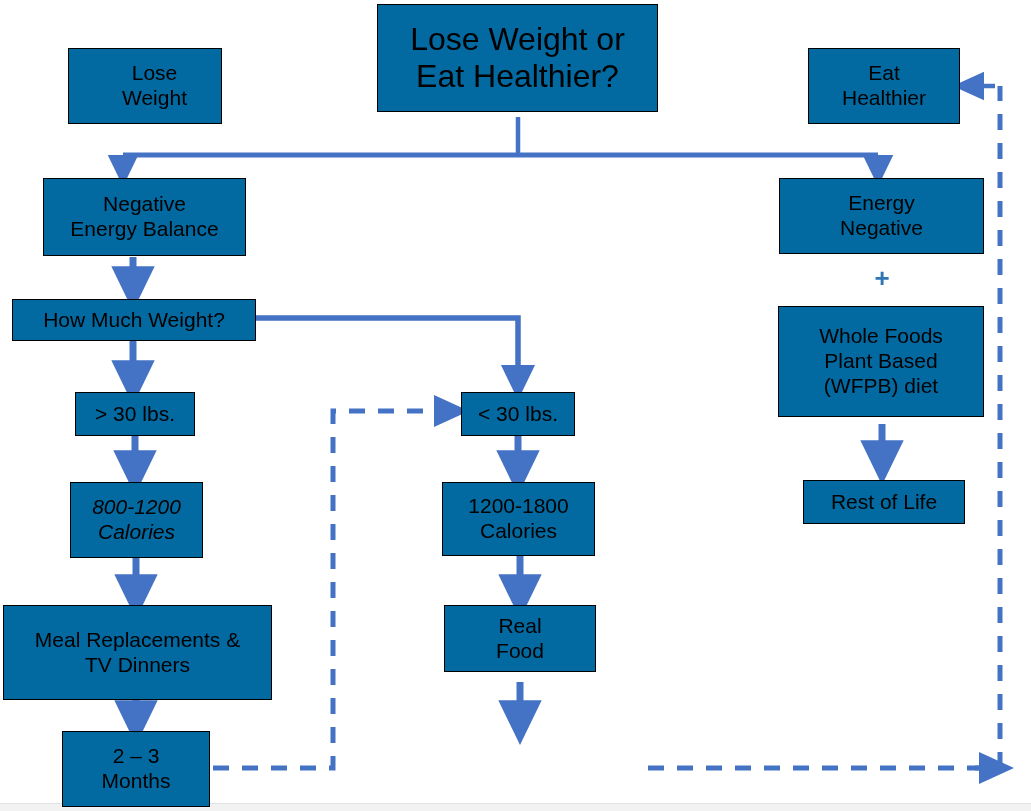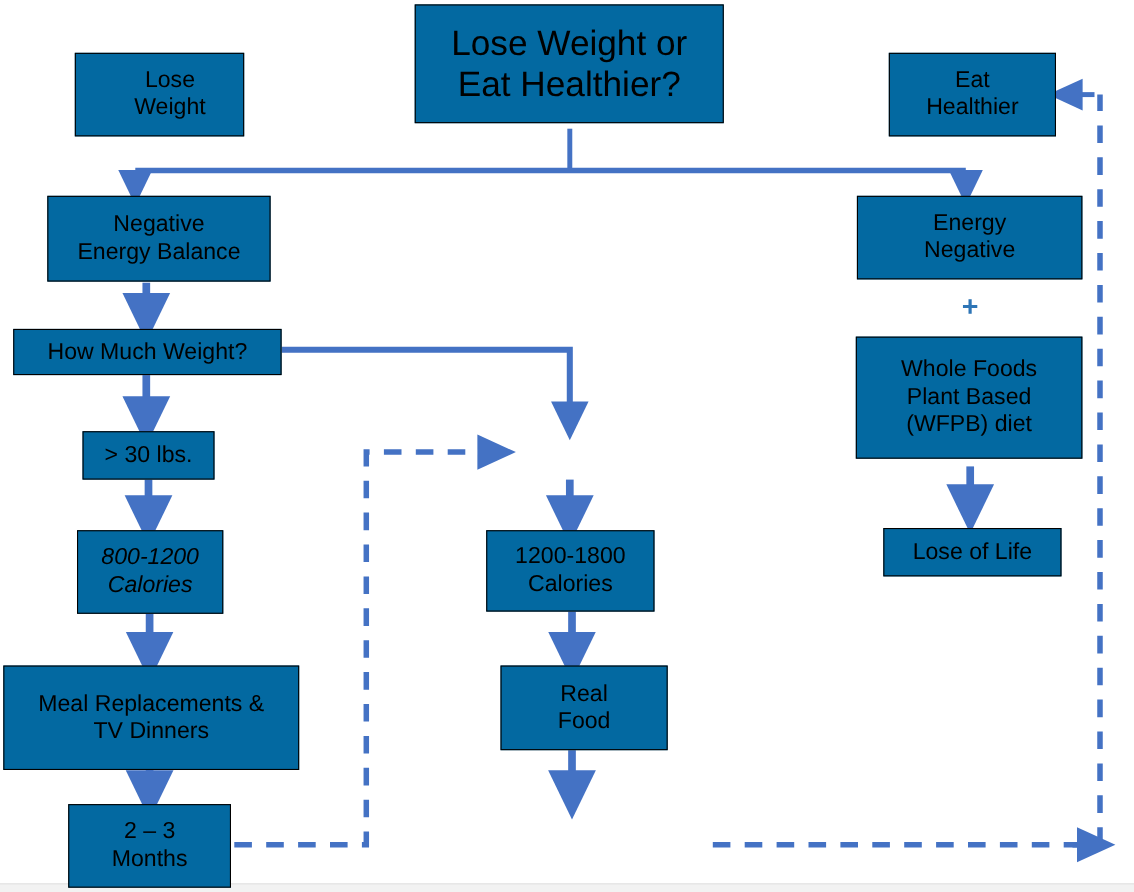--- a/index.html
+++ b/index.html
@@ -151,33 +151,34 @@
   <div class="node" style="left:12px;top:299px;width:244px;height:42px;">How Much Weight?</div>
 
   <div class="plus" style="left:866px;top:264px;width:32px;height:28px;">+</div>
 
   <div class="node" style="left:778px;top:306px;width:206px;height:111px;">Whole Foods
 Plant Based
 (WFPB) diet</div>
 
   <div class="node" style="left:75px;top:392px;width:120px;height:44px;">&gt; 30 lbs.</div>
 
+  <div class="node" style="left:461px;top:392px;width:114px;height:44px;">&lt; 30 lbs.</div>
 
-  <div class="node" style="left:803px;top:480px;width:162px;height:44px;">Lose of Life</div>
+  <div class="node" style="left:803px;top:480px;width:162px;height:44px;">Rest of Life</div>
 
   <div class="node" style="left:70px;top:482px;width:133px;height:76px;font-style:italic;">800-1200
 Calories</div>
 
   <div class="node" style="left:442px;top:482px;width:153px;height:74px;">1200-1800
 Calories</div>
 
   <div class="node" style="left:3px;top:605px;width:269px;height:95px;">Meal Replacements &amp;
 TV Dinners</div>
 
-  <div class="node" style="left:444px;top:605px;width:152px;height:77px;margin-left:11px;">Real
+  <div class="node" style="left:444px;top:605px;width:152px;height:67px;">Real
 Food</div>
 
   <div class="node" style="left:62px;top:731px;width:148px;height:76px;">2 – 3
 Months</div>
 
 
   <div class="footer-strip"></div>
 </div>
 
 </body></html>

